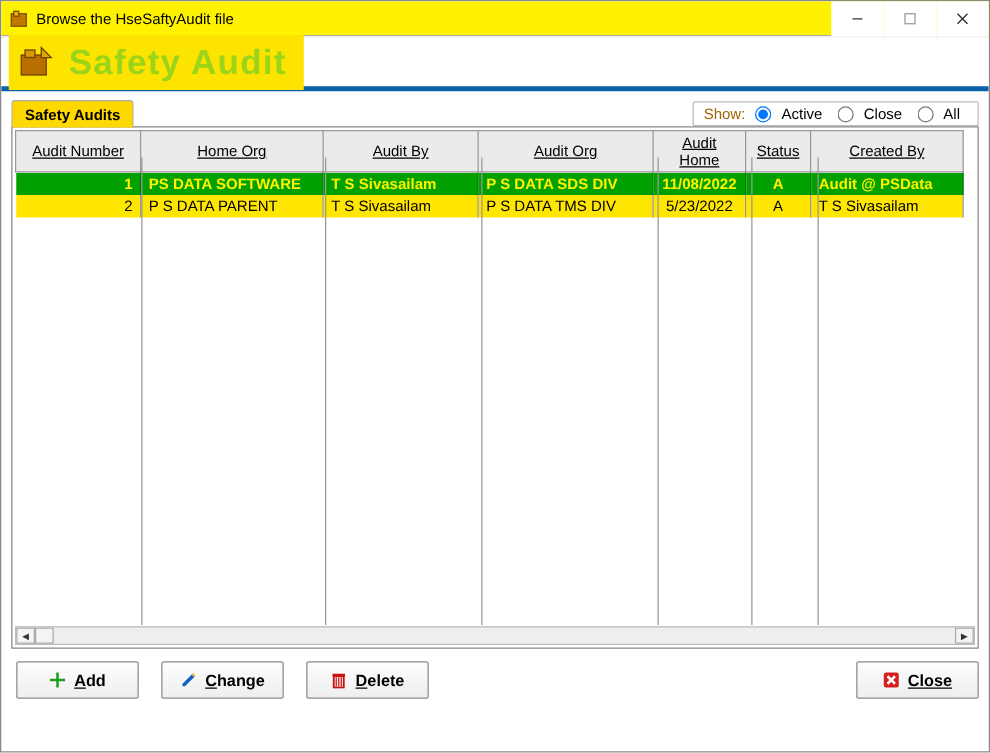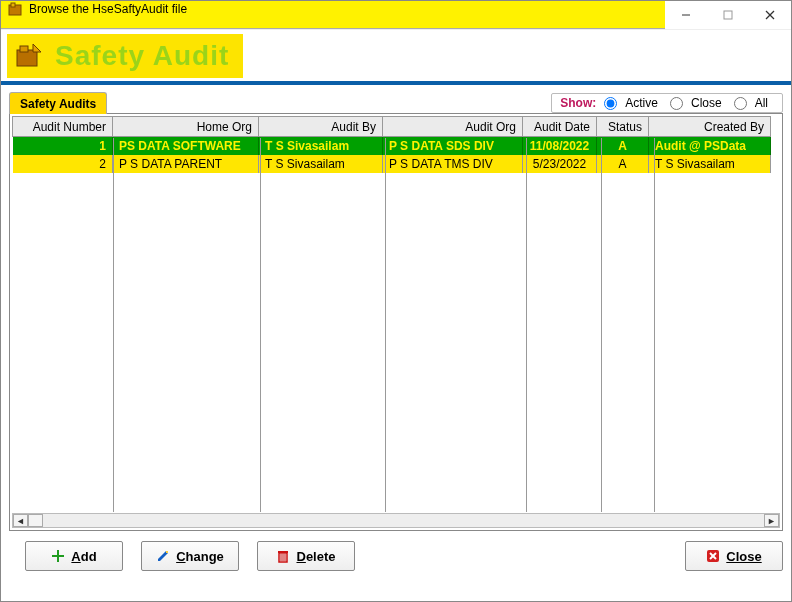--- a/index.html
+++ b/index.html
@@ -11,21 +11,21 @@
     height: 602px;
     overflow: hidden;
     border: 1px solid #888;
   }
 
   
   .titlebar {
     height: 28px;
     background: #fff200;
     display: flex;
-    align-items: flex-start;
+    align-items: center;
     border-bottom: 1px solid #aaa;
   }
   .titlebar-left {
     display: flex;
     align-items: center;
     gap: 6px;
     padding-left: 6px;
   }
   .titlebar-title { font-size: 12px; color: #000; }
   .titlebar-spacer { flex: 1; }
@@ -35,21 +35,21 @@
     height: 28px;
     background: #fff;
     display: flex;
     align-items: center;
     justify-content: center;
     color: #444;
   }
 
   
   .banner-wrap {
-    height: 56px;
+    height: 44px;
     background: #fff;
     display: flex;
     align-items: center;
     padding-left: 6px;
     border-bottom: 4px solid #0a5fa8;
     border-top: 1px solid #eee;
   }
   .banner {
     background: #fde400;
     display: inline-flex;
@@ -93,22 +93,22 @@
     display: flex;
     align-items: center;
     gap: 6px;
     font-size: 12px;
     border: 1px solid #bbb;
     padding: 2px 8px;
     border-radius: 2px;
     background: #fff;
   }
   .filter-label {
-    color: #be185d;
-    font-weight: bold;
+    color: #a16207;
+    font-weight: normal;
     margin-right: 2px;
   }
   .filter-opt {
     display: inline-flex;
     align-items: center;
     gap: 8px;
     margin-right: 6px;
   }
   .filter-opt input { margin: 0; }
 
@@ -128,22 +128,23 @@
   }
   table.grid {
     border-collapse: collapse;
     font-size: 12px;
   }
   table.grid th {
     background: #ebebeb;
     border: 1px solid #999;
     padding: 2px 6px;
     font-weight: normal;
-    text-align: right;
+    text-align: center;
     height: 20px;
+    text-decoration: underline;
   }
   table.grid td {
     border-right: 1px solid #999;
     padding: 0 6px;
     height: 18px;
     white-space: nowrap;
     overflow: hidden;
   }
   tr.selected td {
     background: #00a000;
@@ -195,21 +196,21 @@
     border: 1px solid #aaa;
     display: flex; align-items: center; justify-content: center;
     font-size: 9px; color: #333;
   }
   .h-scroll .track-left {
     display: flex; gap: 0;
   }
 
   
   .footer {
-    margin: 10px 8px 0 24px;
+    margin: 10px 8px 0 12px;
     display: flex;
     align-items: center;
     gap: 18px;
   }
   .btn {
     height: 30px;
     min-width: 98px;
     background: linear-gradient(#fdfdfd, #eee);
     border: 1px solid #888;
     border-radius: 2px;
@@ -302,21 +303,21 @@
 
 <div class="panel">
   <div class="grid-area">
     <table class="grid">
       <thead>
         <tr>
           <th class="c-num">Audit Number</th>
           <th class="c-home">Home Org</th>
           <th class="c-by">Audit By</th>
           <th class="c-org">Audit Org</th>
-          <th class="c-date">Audit Date</th>
+          <th class="c-date">Audit Home</th>
           <th class="c-status">Status</th>
           <th class="c-created">Created By</th>
         </tr>
       </thead>
       <tbody>
         <tr class="selected">
           <td class="c-num">1</td>
           <td class="c-home">PS DATA SOFTWARE</td>
           <td class="c-by">T S Sivasailam</td>
           <td class="c-org">P S  DATA SDS DIV</td>

